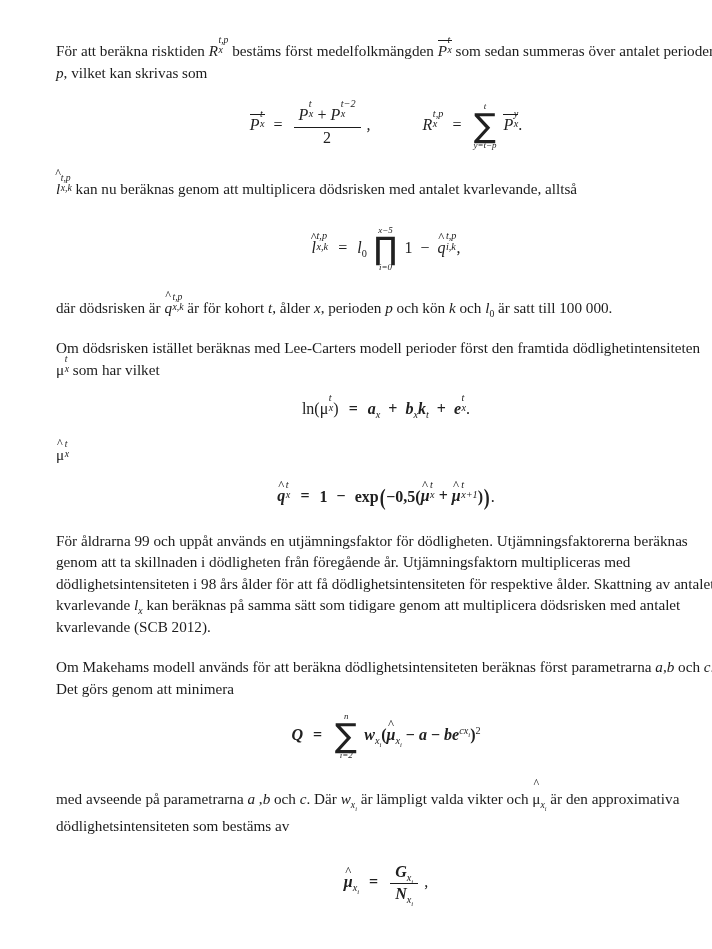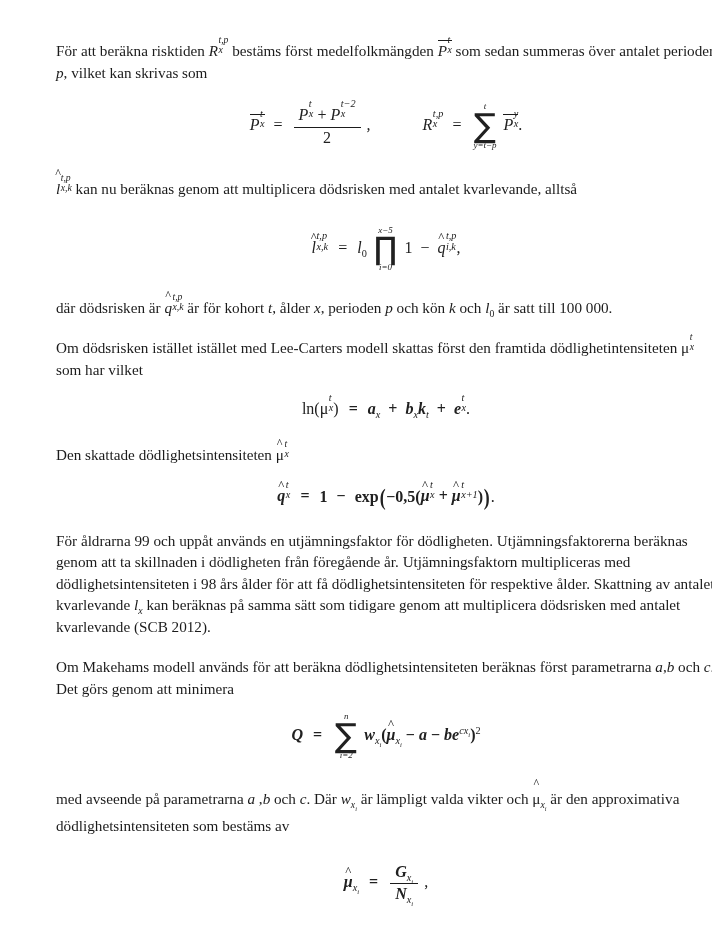--- a/index.html
+++ b/index.html
@@ -188,39 +188,39 @@
       <span class="hat-wrap"><span class="hat">^</span><span class="mi">q</span></span><span class="subsup"><span class="up">t,p</span><span class="dn">i,k</span></span><span>,</span>
     </span>
   </div>
 
   <div class="gap-lg"></div>
 
   <p class="para"><span>där dödsrisken är </span><span class="nowrap"><span class="hat-wrap"><span class="hat">^</span><span class="mi">q</span></span><span class="subsup"><span class="up">t,p</span><span class="dn">x,k</span></span></span><span> är för kohort </span><span class="mi">t</span><span>, ålder </span><span class="mi">x</span><span>, perioden </span><span class="mi">p</span><span> och kön </span><span class="mi">k</span><span> och </span><span class="nowrap"><span class="mi">l</span><sub style="font-style:normal;">0</sub></span><span> är satt till 100 000.</span></p>
 
   <div class="gap-md"></div>
 
-  <p class="para"><span>Om dödsrisken istället istället med Lee-Carters modell skattas först den framtida dödlighetintensiteten </span><span class="nowrap"><span class="mup">μ</span><span class="subsup"><span class="up">t</span><span class="dn">x</span></span></span><span> som har vilket</span></p>
+  <p class="para"><span>Om dödsrisken istället beräknas med Lee-Carters modell perioder först den framtida dödlighetintensiteten </span><span class="nowrap"><span class="mup">μ</span><span class="subsup"><span class="up">t</span><span class="dn">x</span></span></span><span> som har vilket</span></p>
 
   <div class="gap-md"></div>
 
   <div class="eq-block">
     <span class="eq-inner">
       <span class="mup">ln</span><span class="mup">(</span><span class="mup">μ</span><span class="subsup"><span class="up">t</span><span class="dn">x</span></span><span class="mup">)</span>
       <span class="mup mb" style="margin:0 6px;">=</span>
       <span class="mi mb">a</span><sub>x</sub>
       <span class="mup mb" style="margin:0 4px;">+</span>
       <span class="mi mb">b</span><sub>x</sub><span class="mi mb">k</span><sub>t</sub>
       <span class="mup mb" style="margin:0 4px;">+</span>
       <span class="mi mb">e</span><span class="subsup"><span class="up">t</span><span class="dn">x</span></span><span>.</span>
     </span>
   </div>
 
   <div class="gap-lg"></div>
 
-  <p class="para"><span>Den skattade dödlighetsintensiteten </span><span class="nowrap"><span class="hat-wrap"><span class="hat">^</span><span class="mup">μ</span></span><span class="subsup"><span class="up">t</span><span class="dn">x</span></span></span></p>
+  <p class="para"><span class="nowrap"><span class="hat-wrap"><span class="hat">^</span><span class="mup">μ</span></span><span class="subsup"><span class="up">t</span><span class="dn">x</span></span></span></p>
 
   <div class="gap-md"></div>
 
   <div class="eq-block">
     <span class="eq-inner">
       <span class="hat-wrap"><span class="hat">^</span><span class="mi mb">q</span></span><span class="subsup"><span class="up">t</span><span class="dn">x</span></span>
       <span class="mup mb" style="margin:0 6px;">=</span>
       <span class="mup mb">1</span>
       <span class="mup mb" style="margin:0 5px;">−</span>
       <span class="mup mb">exp</span><span class="paren-big mb">(</span><span class="mup mb">−</span><span class="mup mb">0,5</span><span class="mup mb">(</span><span class="hat-wrap"><span class="hat">^</span><span class="mi mb">μ</span></span><span class="subsup"><span class="up">t</span><span class="dn">x</span></span><span class="mup mb" style="margin:0 4px;">+</span><span class="hat-wrap"><span class="hat">^</span><span class="mi mb">μ</span></span><span class="subsup"><span class="up">t</span><span class="dn">x+1</span></span><span class="mup mb">)</span><span class="paren-big mb">)</span><span>.</span>

